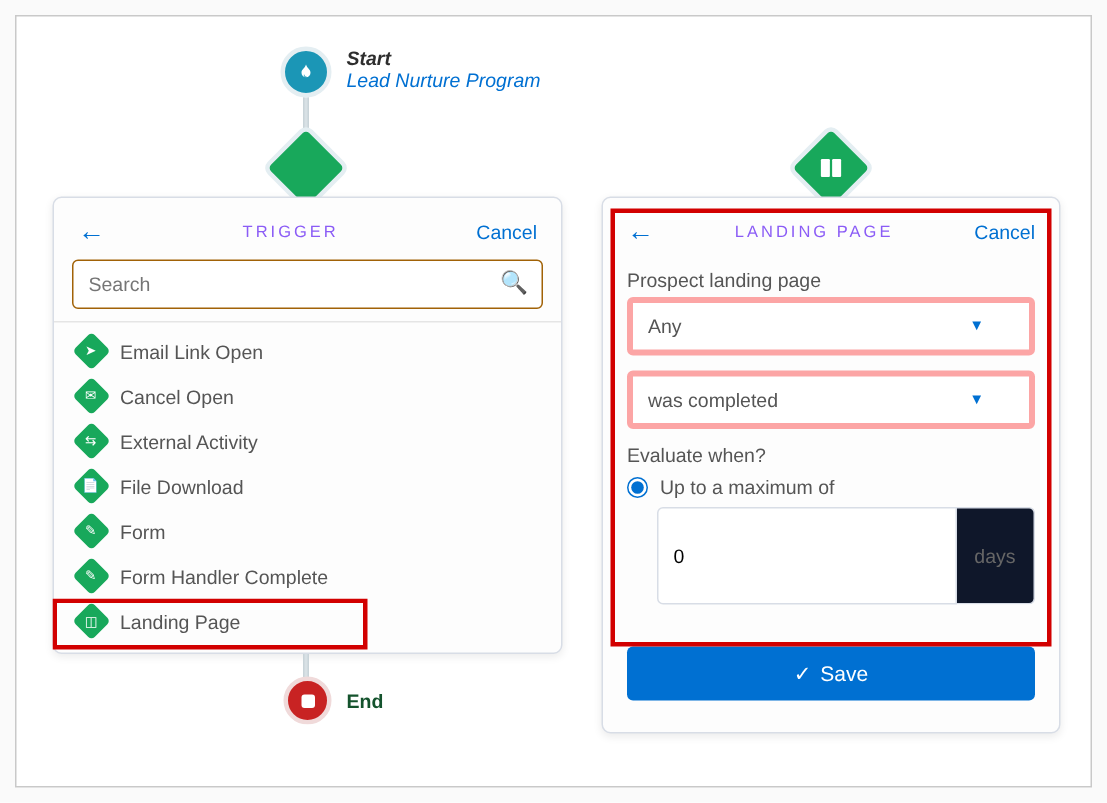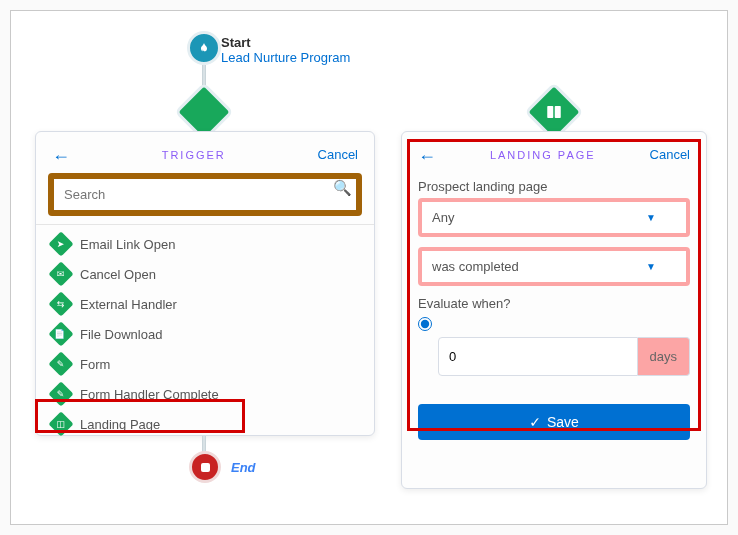--- a/index.html
+++ b/index.html
@@ -16,21 +16,23 @@
     height: 515px;
     position: relative;
     background: #fff;
   }
   
   .start-group {
     position: absolute;
     left: 176px;
     top: 20px;
     display: flex;
-    align-items: flex-end;
+    align-items: flex-start;
+    gap: 10px;
+    font-style: italic;
   }
   .start-circle {
     width: 34px; height: 34px;
     background: #1b96b6;
     border-radius: 50%;
     display: flex; align-items: center; justify-content: center;
     border: 3px solid #e4eef2;
   }
   .start-circle svg { width: 12px; height: 16px; fill: #fff; }
   .start-text .title { font-weight: 600; color: #2e2e2e; font-size: 13px; }
@@ -74,21 +76,21 @@
   .panel-header .back { color: #0070d2; font-size: 18px; cursor: pointer; }
   .panel-header .title { letter-spacing: 2px; font-size: 11px; color: #8b5cf6; text-transform: uppercase; }
   .panel-header .cancel { color: #0070d2; font-size: 13px; cursor: pointer; }
 
   .search-wrap {
     padding: 0 12px 8px;
     position: relative;
   }
   .search-input {
     width: 100%;
-    border: 6px solid #a16207;
+    border: 1px solid #a16207;
     border-radius: 4px;
     padding: 8px 34px 8px 10px;
     font-size: 13px;
   }
   .search-icon {
     position: absolute;
     right: 22px; top: 6px;
     color: #0070d2;
     font-size: 15px;
     pointer-events:none;
@@ -133,21 +135,21 @@
     display:flex; align-items:center; gap:10px;
   }
   .end-circle {
     width:32px; height:32px;
     background:#c82323;
     border-radius:50%;
     border:3px solid #f0dada;
     display:flex; align-items:center; justify-content:center;
   }
   .end-circle .sq { width:9px; height:9px; background:#fff; border-radius:2px; }
-  .end-text { font-weight:600; color:#3b82f6; font-size:13px;font-style:italic; }
+  .end-text { font-weight:600; color:#14532d; font-size:13px; }
 
   
   .panel-right .body { padding: 6px 16px 12px; }
   .field-label { font-size:13px; color:#555; margin-bottom:4px; display:block; }
   .select {
     width:100%;
     border:4px solid #fca5a5;
     border-radius:4px;
     padding:8px 30px 8px 10px;
     font-size:13px;
@@ -165,22 +167,22 @@
     color:#555; font-size:13px;
     cursor:pointer;
   }
   .radio-row input { accent-color:#0070d2; width:14px; height:14px; }
   .num-row { display:flex; margin:6px 0 10px 20px; }
   .num-input {
     flex:1; border:1px solid #d8dde6; border-radius:4px 0 0 4px;
     padding:8px 10px; font-size:13px;
   }
   .num-suffix {
-    background:#fca5a5; border:1px solid #d8dde6; border-left:none;
-    border-radius:0 4px 4px 0; padding:11px 12px; color:#666; font-size:13px;
+    background:#0f172a; border:1px solid #d8dde6; border-left:none;
+    border-radius:0 4px 4px 0; padding:24px 12px; color:#666; font-size:13px;
   }
   .save-btn {
     margin: 6px 16px 12px;
     background:#0070d2;
     color:#fff;
     text-align:center;
     padding:10px;
     border-radius:4px;
     font-size:14px;
     cursor:pointer;
@@ -246,21 +248,21 @@
       <div class="trigger-item">
         <span class="mini-hex">
             <span class="g">✉</span>
           </span>
         <span>Cancel Open</span>
       </div>
       <div class="trigger-item">
         <span class="mini-hex">
             <span class="g">⇆</span>
           </span>
-        <span>External Handler</span>
+        <span>External Activity</span>
       </div>
       <div class="trigger-item">
         <span class="mini-hex">
             <span class="g">📄</span>
           </span>
         <span>File Download</span>
       </div>
       <div class="trigger-item">
         <span class="mini-hex">
             <span class="g">✎</span>
@@ -304,20 +306,21 @@
         <span>Any</span>
         <span class="chev">▼</span>
       </div>
       <div class="select">
         <span>was completed</span>
         <span class="chev">▼</span>
       </div>
       <span class="field-label">Evaluate when?</span>
       <label class="radio-row">
         <input type="radio" name="eval" checked="" style="">
+        <span>Up to a maximum of</span>
       </label>
       <div class="num-row">
         <input class="num-input" type="text" value="0" style="">
         <span class="num-suffix">days</span>
       </div>
     </div>
     <div class="save-btn">
       <span>✓</span>
       <span>Save</span>
     </div>

